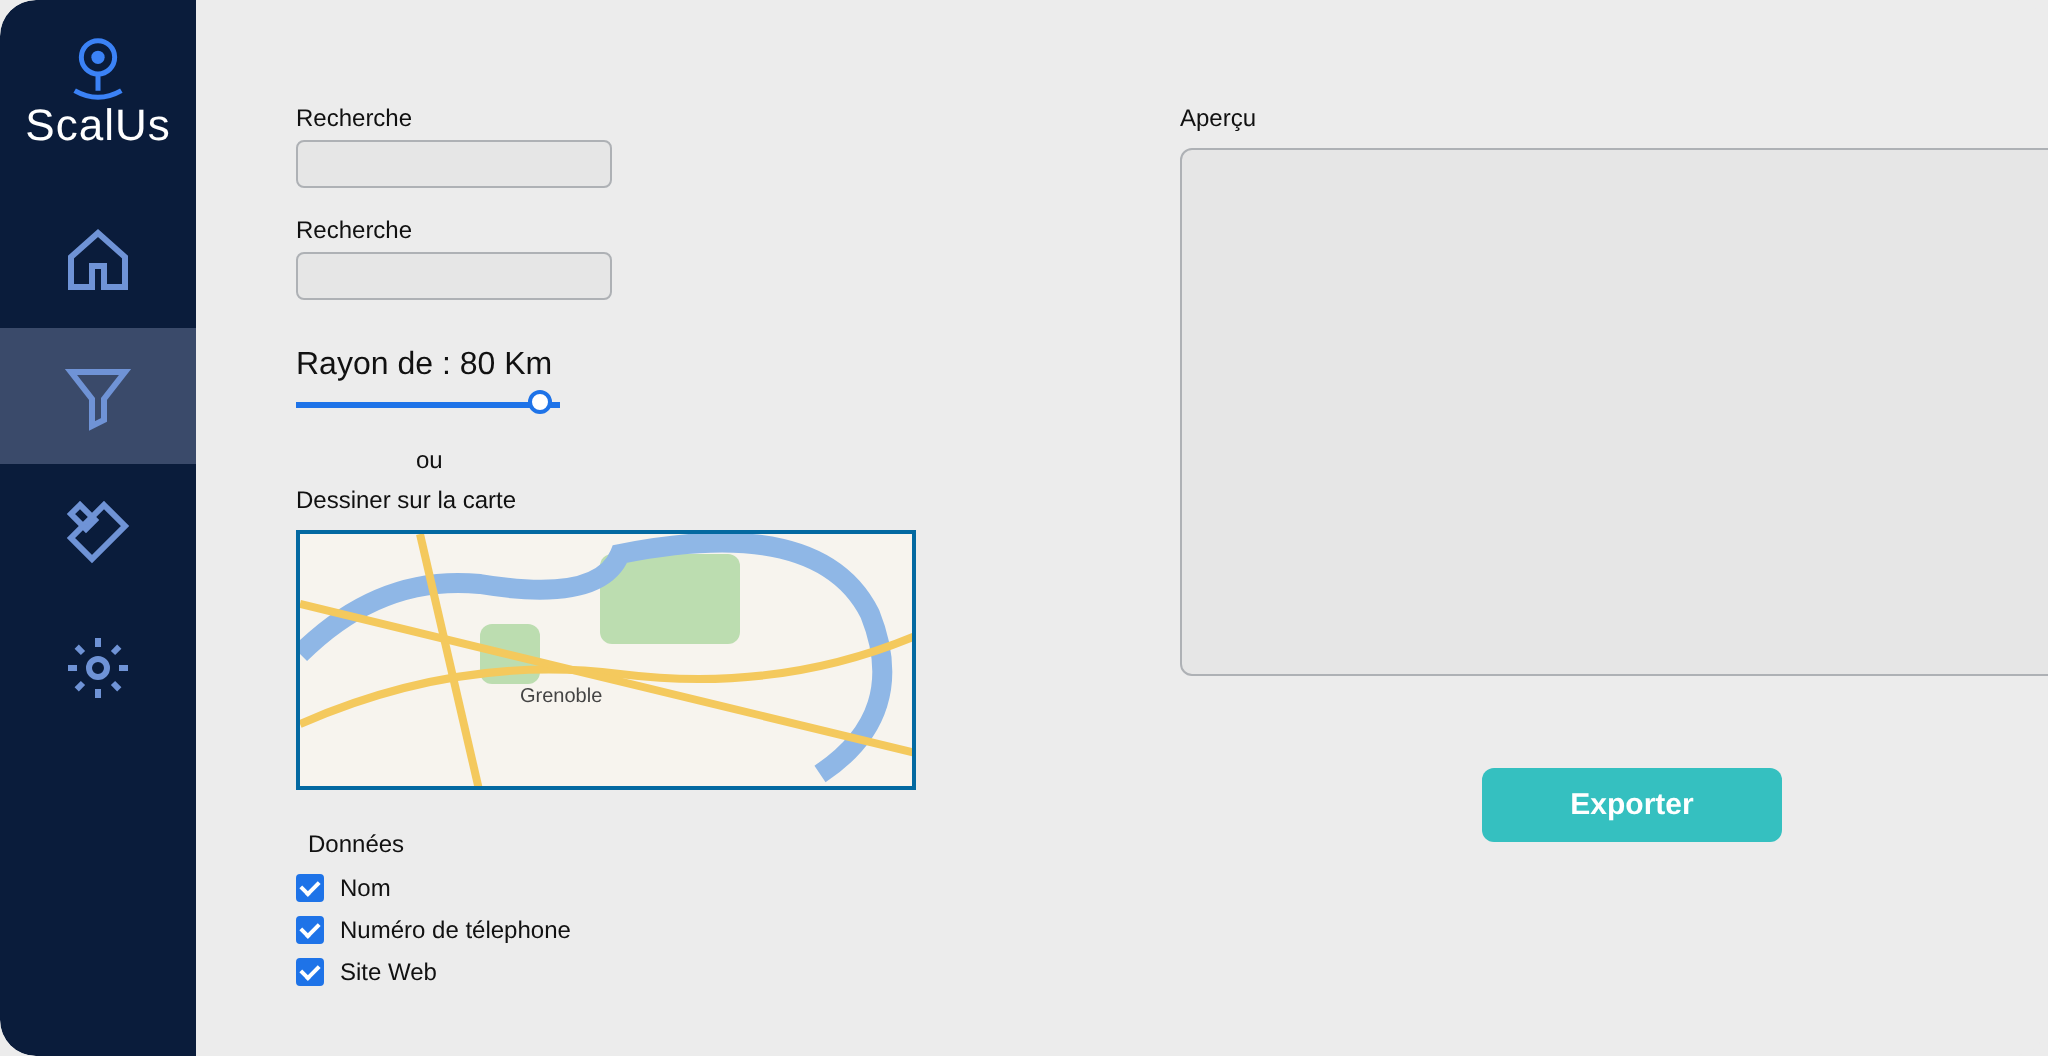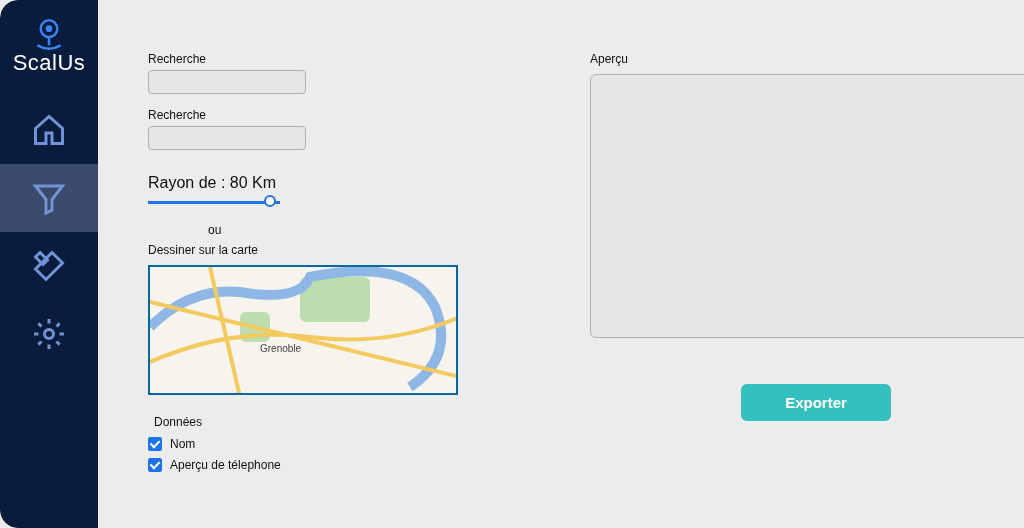--- a/index.html
+++ b/index.html
@@ -220,21 +220,25 @@
 
     <div class="data-section">
       <div class="data-title">Données</div>
 
       <div class="chk-row">
         <span class="chk checked"></span>
         <span class="chk-label">Nom</span>
       </div>
       <div class="chk-row">
         <span class="chk checked"></span>
-        <span class="chk-label">Aperçu de télephone</span>
+        <span class="chk-label">Numéro de télephone</span>
+      </div>
+      <div class="chk-row">
+        <span class="chk checked"></span>
+        <span class="chk-label">Site Web</span>
       </div>
     </div>
   </section>
 
   <section class="right-col">
     <label class="field-label" style="margin-top:24px">Aperçu</label>
     <div class="preview-box"></div>
 
     <button class="export-btn">Exporter</button>
   </section>

